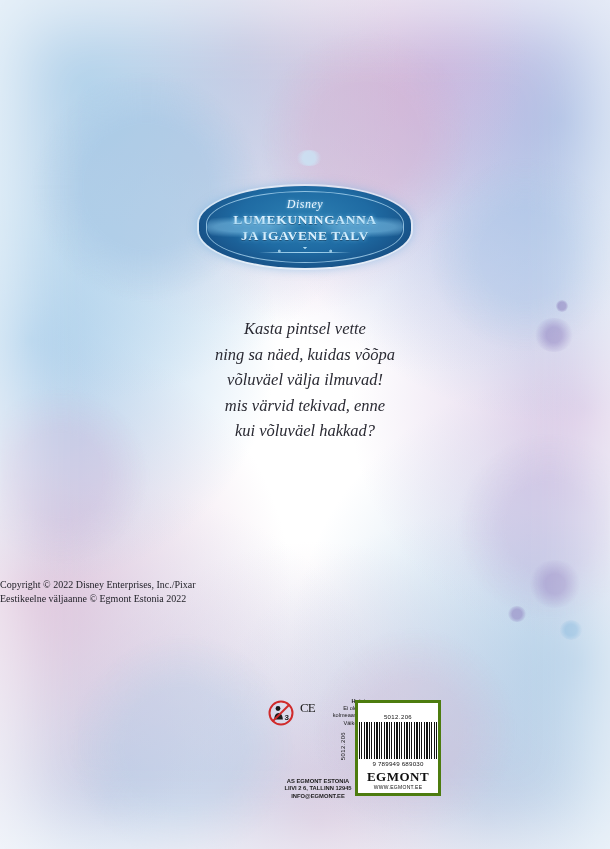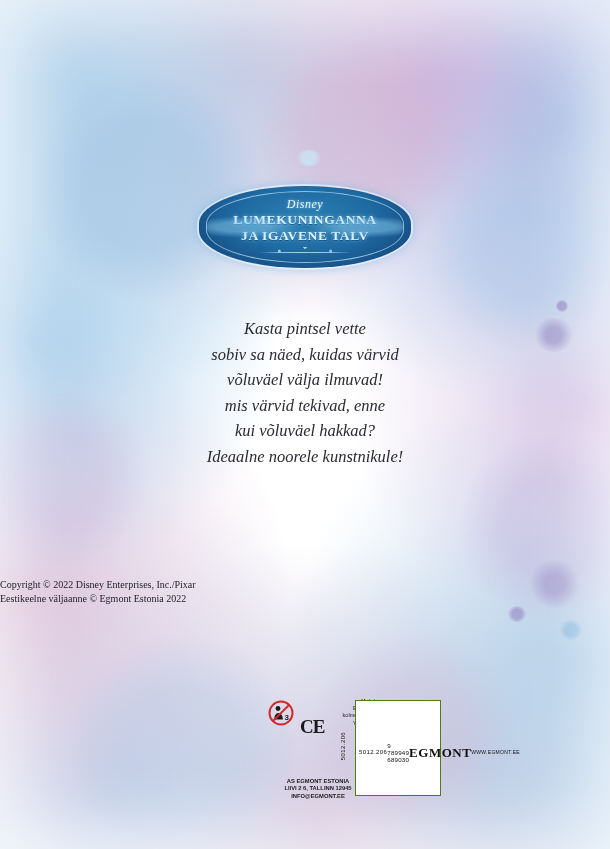--- a/index.html
+++ b/index.html
@@ -195,25 +195,25 @@
   }
   .no-kids {
     width: 26px;
     height: 26px;
     margin-top: 2px;
     position: relative;
   }
   .no-kids svg { display: block; }
   .ce-mark {
     font-family: "Liberation Serif", serif;
-    font-size: 19px;
-    font-weight: bold;
+    font-size: 13px;
+    font-weight: normal;
     letter-spacing: -1px;
     color: #1b1b1b;
-    margin-top: 18px;
+    margin-top: 2px;
   }
   .warn-text {
     font-family: "Liberation Sans", sans-serif;
     font-size: 5.6px;
     line-height: 7.2px;
     color: #1b1b1b;
     text-align: center;
     width: 84px;
   }
   .warn-title { font-weight: bold; }
@@ -232,24 +232,25 @@
   }
 
   
   #barcode-box {
     position: absolute;
     left: 355px;
     top: 700px;
     width: 86px;
     height: 96px;
     background: #ffffff;
-    border: 1px solid #4d7c0f;
+    border: 3px solid #4d7c0f;
     padding: 10px 3px 3px 3px;
     box-sizing: border-box;
     display: flex;
+    flex-direction: column;
     align-items: center;
   }
   .barcode-top {
     font-family: "Liberation Sans", sans-serif;
     font-size: 6px;
     letter-spacing: 0.4px;
     color: #111;
     line-height: 8px;
   }
   .bars {
@@ -320,25 +321,24 @@
         <div class="logo-disney">Disney</div>
         <div class="logo-line1">LUMEKUNINGANNA</div>
         <div class="logo-line2">JA IGAVENE TALV</div>
         <div class="logo-flourish"></div>
       </div>
     </div>
   </div>
 
   <div id="blurb">
     <div>Kasta pintsel vette</div>
-    <div>sobiv sa näed, kuidas värvid</div>
+    <div>ning sa näed, kuidas võõpa</div>
     <div>võluväel välja ilmuvad!</div>
     <div>mis värvid tekivad, enne</div>
     <div>kui võluväel hakkad?</div>
-    <div>Ideaalne noorele kunstnikule!</div>
   </div>
 
   <div id="copyright">
     <div>Copyright © 2022 Disney Enterprises, Inc./Pixar</div>
     <div>Eestikeelne väljaanne © Egmont Estonia 2022</div>
   </div>
 
   <div id="legal">
     <div class="no-kids">
       <svg width="26" height="26" viewBox="0 0 26 26" aria-hidden="true">

